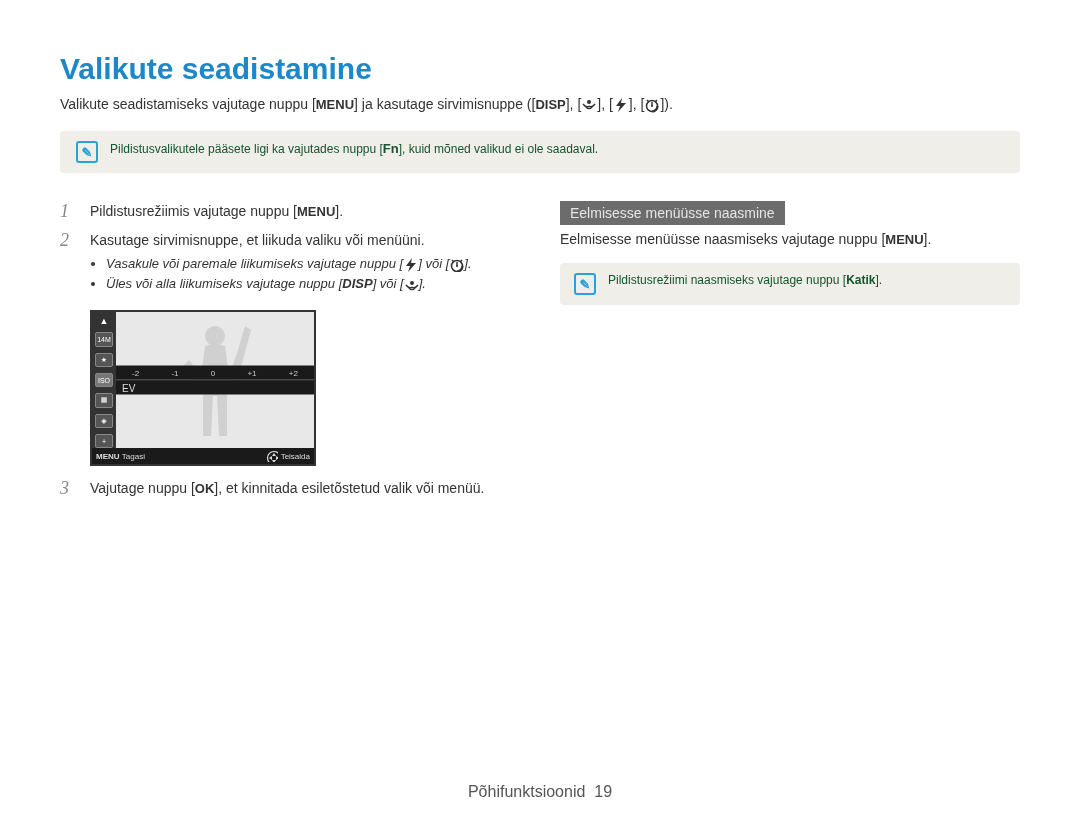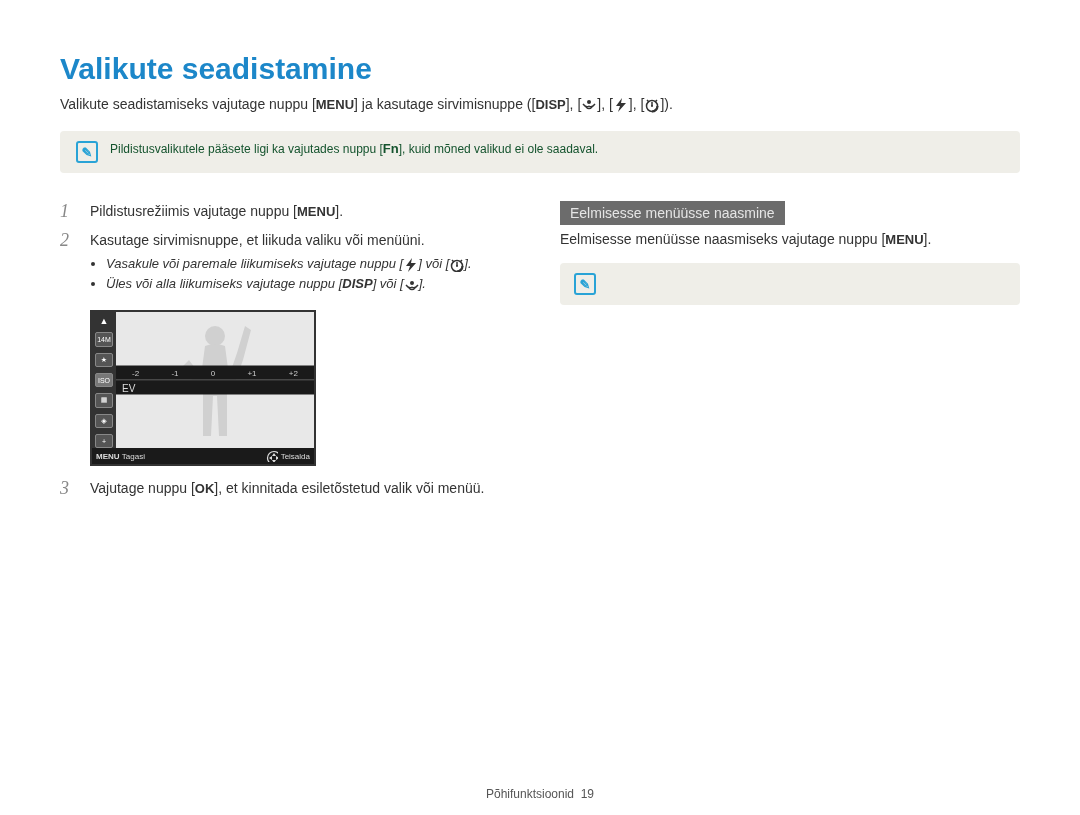--- a/index.html
+++ b/index.html
@@ -190,21 +190,21 @@
   .cam-footer .spacer { flex: 1; }
   .iglyph {
     display: inline-block;
     vertical-align: middle;
   }
   .footer {
     position: absolute;
     bottom: 14px;
     left: 0; right: 0;
     text-align: center;
-    font-size: 12px;
+    font-size: 16px;
     color: #555;
   }
 </style>
 </head>
 <body>
 
 <svg width="0" height="0" style="position:absolute">
   <defs>
     <g id="ico-macro">
         <circle cx="8" cy="5" r="2" fill="currentColor"></circle>
@@ -329,19 +329,22 @@
   </div>
 
   <div class="col">
     <div class="section-header">Eelmisesse menüüsse naasmine</div>
     <div>
       <span>Eelmisesse menüüsse naasmiseks vajutage nuppu [</span><span class="icon-text">MENU</span><span>].</span>
     </div>
 
     <div class="right-note">
       <span class="note-icon">✎</span>
+      <span class="note-text">
+        <span>Pildistusrežiimi naasmiseks vajutage nuppu [</span><b>Katik</b><span>].</span>
+      </span>
     </div>
   </div>
 </div>
 
 <div class="footer">
   <span>Põhifunktsioonid</span>&nbsp;&nbsp;<span>19</span>
 </div>
 
 </body></html>

